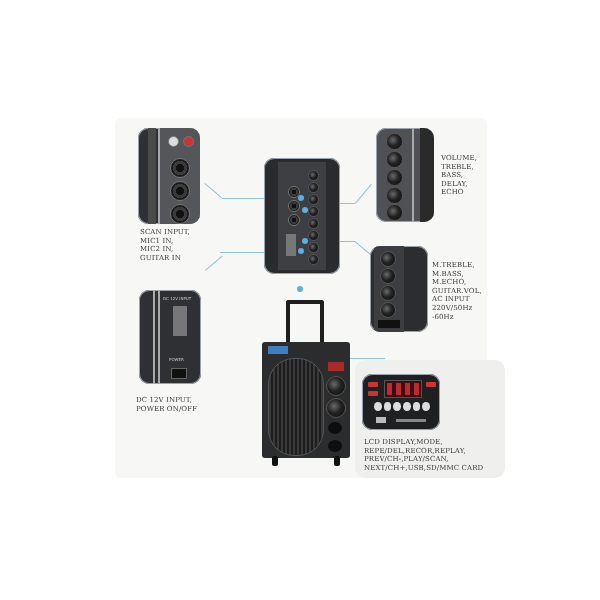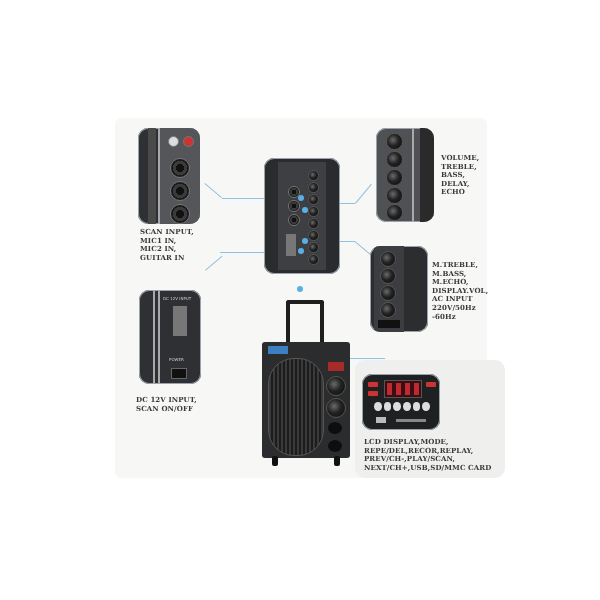--- a/index.html
+++ b/index.html
@@ -1,20 +1,20 @@
 <!DOCTYPE html>
 <html><head>
 <meta charset="utf-8">
 <style>
   html,body{margin:0;padding:0;background:#ffffff;}
   body{width:600px;height:600px;position:relative;overflow:hidden;font-family:"DejaVu Serif","Liberation Serif",serif;}
   .backdrop{position:absolute;left:115px;top:118px;width:372px;height:360px;background:#f7f7f6;border-radius:6px;}
   .backdrop2{position:absolute;left:355px;top:360px;width:150px;height:118px;background:#efefee;border-radius:10px;}
   .panel{position:absolute;border-radius:10px;overflow:hidden;background:#2f3033;box-shadow:0 0 0 1px #9aa3ad inset;}
-  .label{position:absolute;font-size:7px;line-height:8.6px;color:#3a3a3a;letter-spacing:0.1px;white-space:pre-line;font-weight:bold;}
+  .label{position:absolute;font-size:7px;line-height:8.6px;color:#3a3a3a;letter-spacing:0.1px;white-space:pre-line;}
   .line{position:absolute;background:#8fc1e0;height:1px;transform-origin:0 0;}
   .knob{position:absolute;border-radius:50%;background:radial-gradient(circle at 40% 40%,#6a6a6a 0%,#222 45%,#0b0b0b 100%);border:1px solid #555;}
   .jack{position:absolute;border-radius:50%;background:radial-gradient(circle,#111 0 30%,#3b3b3b 32% 55%,#1a1a1a 58% 100%);border:1px solid #777;}
   .metal{position:absolute;background:#5a5b5e;}
   .stripe{position:absolute;width:2px;background:#a9a9a9;}
   .dot{position:absolute;width:6px;height:6px;border-radius:50%;background:#5ab0e6;}
 </style>
 </head>
 <body>
 
@@ -48,21 +48,21 @@
 
 <div class="panel" style="left:139px;top:290px;width:62px;height:94px;">
   <div class="stripe" style="left:14px;top:0;height:94px;"></div>
   <div class="stripe" style="left:19px;top:0;height:94px;"></div>
   <div style="position:absolute;left:24px;top:6px;font-size:4px;color:#ccc;font-family:'DejaVu Sans',sans-serif;">DC 12V INPUT</div>
   <div class="metal" style="left:34px;top:16px;width:14px;height:30px;background:#777;"></div>
   <div style="position:absolute;left:30px;top:67px;font-size:4px;color:#ccc;font-family:'DejaVu Sans',sans-serif;">POWER</div>
   <div class="metal" style="left:32px;top:78px;width:14px;height:9px;background:#111;border:1px solid #666;"></div>
 </div>
 <div class="label" style="left:136px;top:396px;">DC 12V INPUT,
-SCAN ON/OFF</div>
+POWER ON/OFF</div>
 
 <div class="panel" style="left:264px;top:158px;width:76px;height:116px;background:#2a2b2d;">
   <div class="metal" style="left:14px;top:4px;width:48px;height:108px;background:#3e3f42;"></div>
   <div class="jack" style="left:24px;top:28px;width:10px;height:10px;"></div>
   <div class="jack" style="left:24px;top:42px;width:10px;height:10px;"></div>
   <div class="jack" style="left:24px;top:56px;width:10px;height:10px;"></div>
   <div class="knob" style="left:44px;top:12px;width:9px;height:9px;"></div>
   <div class="knob" style="left:44px;top:24px;width:9px;height:9px;"></div>
   <div class="knob" style="left:44px;top:36px;width:9px;height:9px;"></div>
   <div class="knob" style="left:44px;top:48px;width:9px;height:9px;"></div>
@@ -97,21 +97,21 @@
   <div class="metal" style="left:4px;top:0;width:30px;height:86px;background:#3c3d40;"></div>
   <div class="knob" style="left:10px;top:5px;width:14px;height:14px;"></div>
   <div class="knob" style="left:10px;top:22px;width:14px;height:14px;"></div>
   <div class="knob" style="left:10px;top:39px;width:14px;height:14px;"></div>
   <div class="knob" style="left:10px;top:56px;width:14px;height:14px;"></div>
   <div class="metal" style="left:8px;top:74px;width:22px;height:8px;background:#111;"></div>
 </div>
 <div class="label" style="left:432px;top:261px;">M.TREBLE,
 M.BASS,
 M.ECHO,
-DISPLAY.VOL,
+GUITAR.VOL,
 AC INPUT
 220V/50Hz
 -60Hz</div>
 
 <div style="position:absolute;left:258px;top:300px;width:96px;height:168px;">
   <div style="position:absolute;left:28px;top:0;width:30px;height:44px;border:4px solid #1e1e1e;border-bottom:none;border-radius:3px 3px 0 0;"></div>
   <div style="position:absolute;left:4px;top:42px;width:88px;height:116px;background:#2b2c2e;border-radius:3px;">
     <div style="position:absolute;left:6px;top:16px;width:54px;height:96px;border-radius:26px;background:repeating-linear-gradient(90deg,#3a3a3a 0 2px,#1c1c1c 2px 4px);border:1px solid #555;"></div>
     <div style="position:absolute;left:66px;top:20px;width:16px;height:9px;background:#a82a2a;"></div>
     <div class="knob" style="left:64px;top:34px;width:18px;height:18px;"></div>

